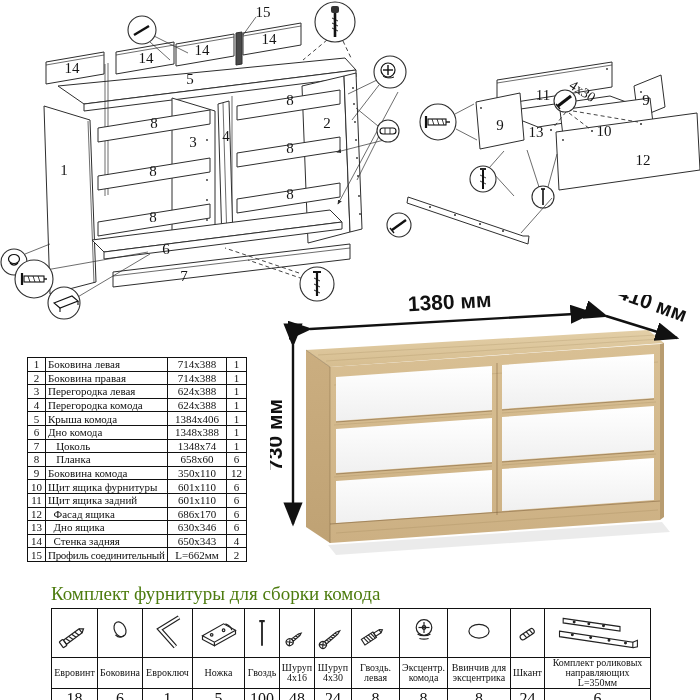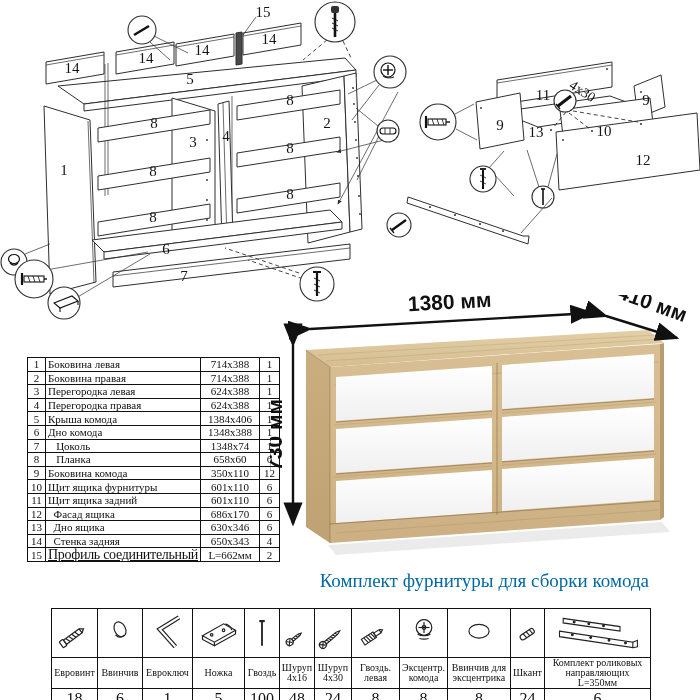--- a/index.html
+++ b/index.html
@@ -12,24 +12,24 @@
   .ln{stroke:#2e2e2e;stroke-width:1;fill:none;}
   .lnt{stroke:#2e2e2e;stroke-width:0.7;fill:none;}
   .dsh{stroke:#2e2e2e;stroke-width:0.9;fill:none;stroke-dasharray:4 3;}
   .cc{fill:#ffffff;stroke:#2e2e2e;stroke-width:1.1;}
   .dot{fill:#2e2e2e;}
   
   .parts{position:absolute;left:27px;top:357px;border-collapse:collapse;table-layout:fixed;}
   .parts td{border:1px solid #111;font:11px/12px "Liberation Serif",serif;height:12.6px;
             padding:0 2px;white-space:pre;overflow:hidden;}
   .parts td.c{text-align:center;padding:0;}
-  .parts tr.small td.nm{font-size:14px;letter-spacing:-0.3px;text-decoration:underline;}
+  .parts tr.small td.nm{font-size:11px;letter-spacing:-0.3px;}
   
-  .hwtitle{position:absolute;left:51px;top:570px;width:598px;text-align:right;
-           font:19px "Liberation Serif",serif;color:#0369a1;}
+  .hwtitle{position:absolute;left:51px;top:583px;width:598px;text-align:left;
+           font:19px "Liberation Serif",serif;color:#4d7c0f;}
   .hw{position:absolute;left:51px;top:608px;border-collapse:collapse;table-layout:fixed;}
   .hw td{border:1px solid #111;padding:0;text-align:center;vertical-align:middle;overflow:hidden;}
   .hw .ico{height:48px;}
   .hw .lbl{height:22px;font:10px/10px "Liberation Serif",serif;}
   .hw .lbl span{display:block;}
   .hw .lbl span:empty{display:none;}
   .hw .qty{height:18px;font:16px/17px "Liberation Serif",serif;}
   .hw svg{display:block;margin:0 auto;}
   .dim{font:bold 21px "Liberation Sans",sans-serif;fill:#111;text-anchor:middle;}
 </style>
@@ -326,21 +326,21 @@
           <td class="c">1</td>
         </tr>
       <tr>
           <td class="c">3</td>
           <td class="nm">Перегородка левая</td>
           <td class="c">624x388</td>
           <td class="c">1</td>
         </tr>
       <tr>
           <td class="c">4</td>
-          <td class="nm">Перегородка правая</td>
+          <td class="nm">Перегородка комода</td>
           <td class="c">624x388</td>
           <td class="c">1</td>
         </tr>
       <tr>
           <td class="c">5</td>
           <td class="nm">Крыша комода</td>
           <td class="c">1384x406</td>
           <td class="c">1</td>
         </tr>
       <tr>
@@ -626,21 +626,21 @@
                 <circle cx="80" cy="35" r="1" fill="#222"></circle>
           </g>
             </svg>
           </td>
       </tr>
       <tr>
         <td class="lbl">
             <span>Евровинт</span>
           </td>
         <td class="lbl">
-            <span>Ввинчив</span>
+            <span>Боковина</span>
           </td>
         <td class="lbl">
             <span>Евроключ</span>
           </td>
         <td class="lbl">
             <span>Ножка</span>
           </td>
         <td class="lbl">
             <span>Гвоздь</span>
           </td>

